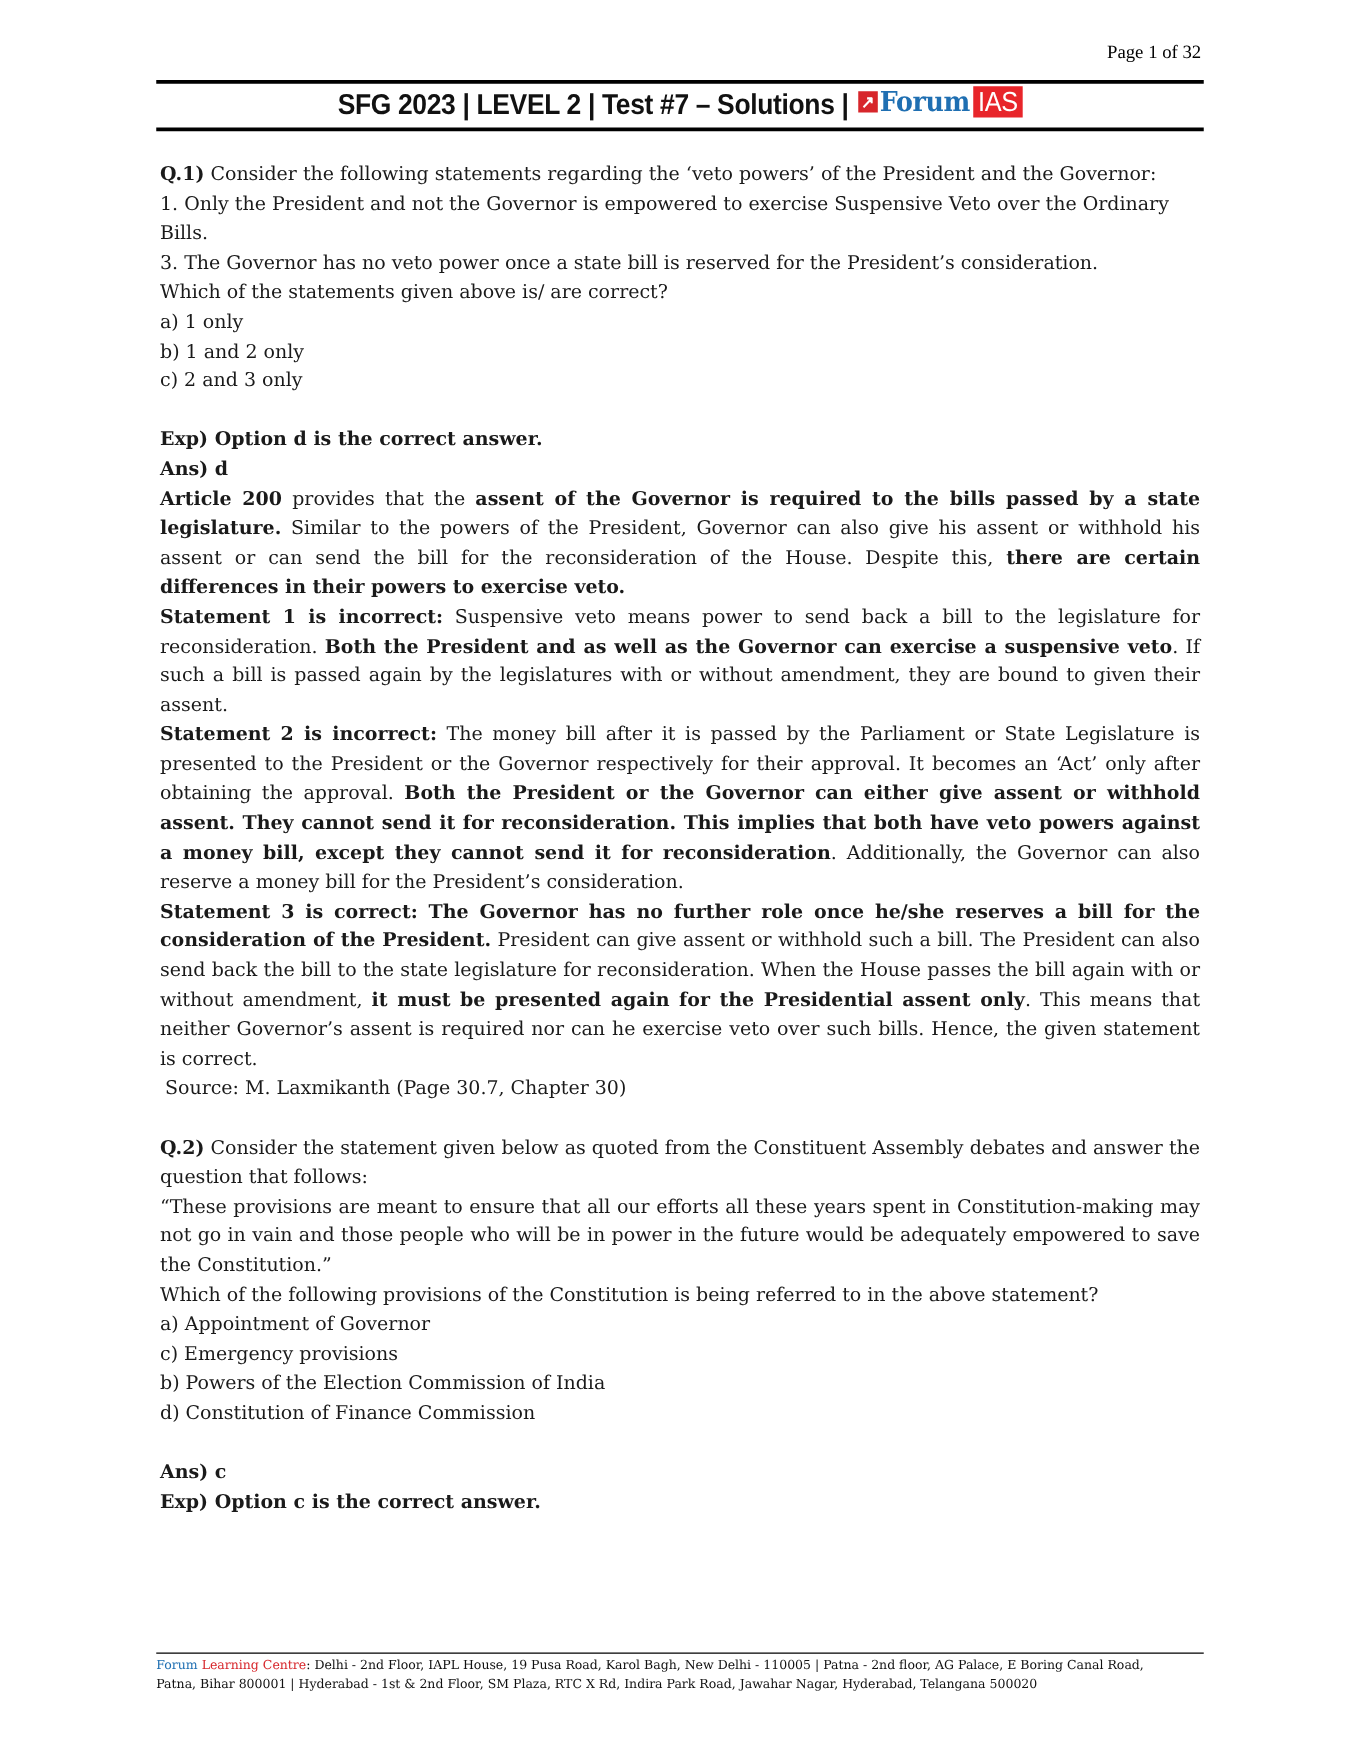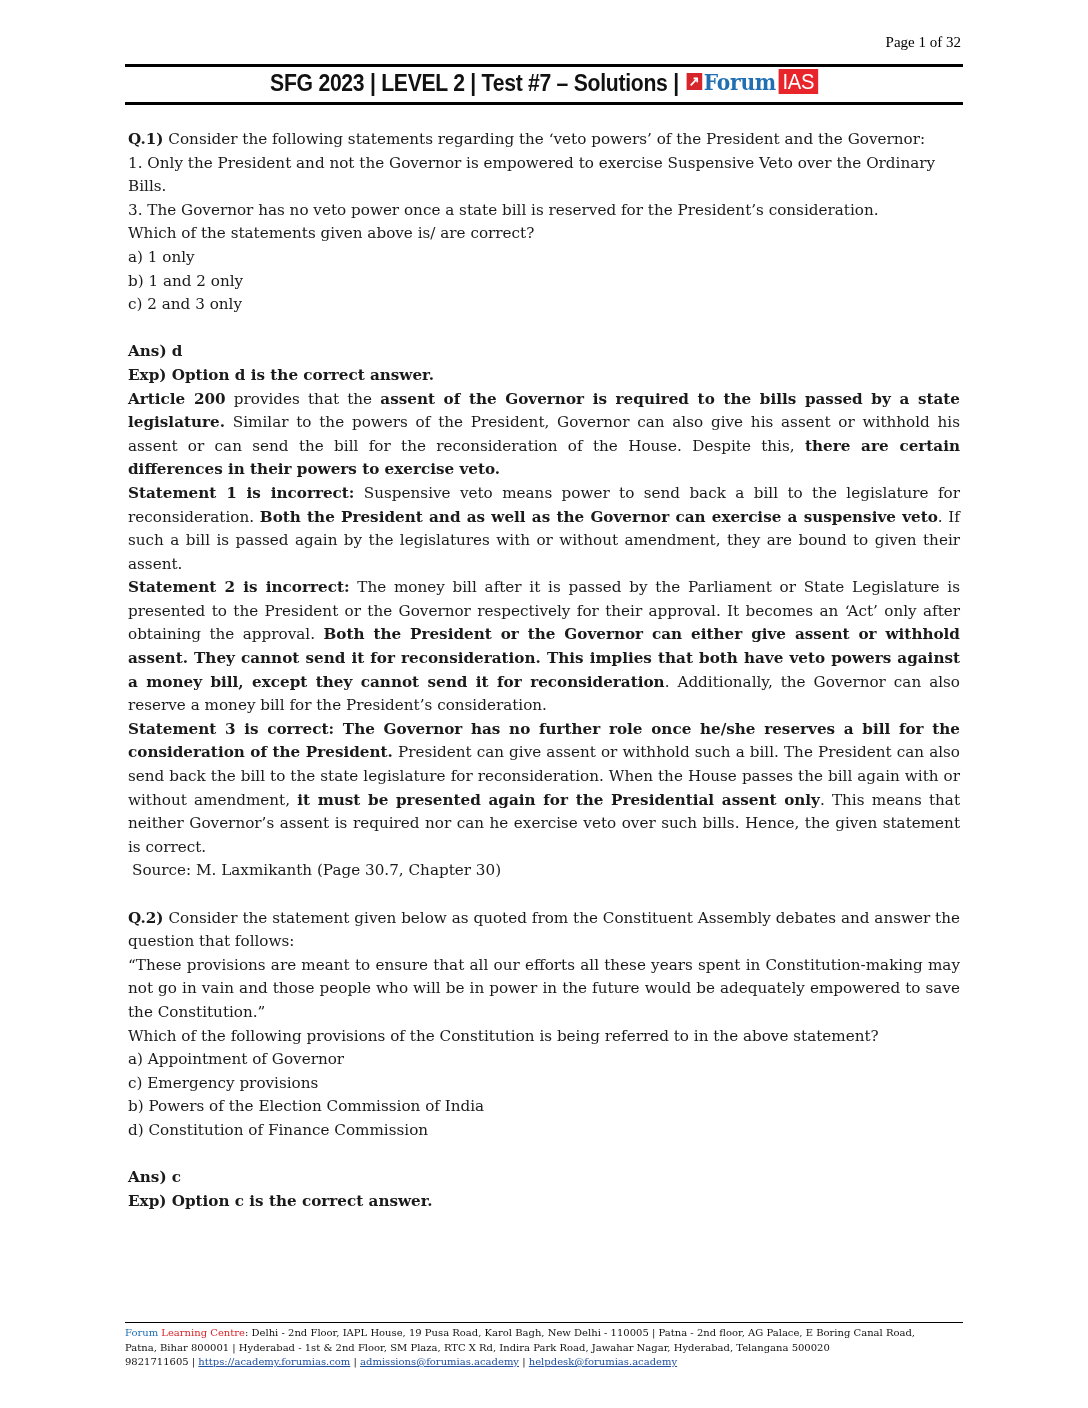--- a/index.html
+++ b/index.html
@@ -51,22 +51,22 @@
 <div class="content">
 
   <p><b>Q.1)</b><span> Consider the following statements regarding the ‘veto powers’ of the President and the Governor:</span></p>
   <p>1. Only the President and not the Governor is empowered to exercise Suspensive Veto over the Ordinary Bills.</p>
   <p>3. The Governor has no veto power once a state bill is reserved for the President’s consideration.</p>
   <p>Which of the statements given above is/ are correct?</p>
   <p>a) 1 only</p>
   <p>b) 1 and 2 only</p>
   <p>c) 2 and 3 only</p>
   <div class="gap"></div>
+  <p><b>Exp) Option d is the correct answer.</b></p>
   <p><b>Ans) d</b></p>
-  <p><b>Exp) Option d is the correct answer.</b></p>
   <p class="j"><b>Article 200</b><span> provides that the </span><b>assent of the Governor is required to the bills passed by a state legislature.</b><span> Similar to the powers of the President, Governor can also give his assent or withhold his assent or can send the bill for the reconsideration of the House. Despite this, </span><b>there are certain differences in their powers to exercise veto.</b></p>
   <p class="j"><b>Statement 1 is incorrect:</b><span> Suspensive veto means power to send back a bill to the legislature for reconsideration. </span><b>Both the President and as well as the Governor can exercise a suspensive veto</b><span>. If such a bill is passed again by the legislatures with or without amendment, they are bound to given their assent.</span></p>
   <p class="j"><b>Statement 2 is incorrect:</b><span> The money bill after it is passed by the Parliament or State Legislature is presented to the President or the Governor respectively for their approval. It becomes an ‘Act’ only after obtaining the approval. </span><b>Both the President or the Governor can either give assent or withhold assent. They cannot send it for reconsideration. This implies that both have veto powers against a money bill, except they cannot send it for reconsideration</b><span>. Additionally, the Governor can also reserve a money bill for the President’s consideration.</span></p>
   <p class="j"><b>Statement 3 is correct: The Governor has no further role once he/she reserves a bill for the consideration of the President.</b><span> President can give assent or withhold such a bill. The President can also send back the bill to the state legislature for reconsideration. When the House passes the bill again with or without amendment, </span><b>it must be presented again for the Presidential assent only</b><span>. This means that neither Governor’s assent is required nor can he exercise veto over such bills. Hence, the given statement is correct.</span></p>
   <p class="indent">Source: M. Laxmikanth (Page 30.7, Chapter 30)</p>
   <div class="gap"></div>
 
   <p class="j"><b>Q.2)</b><span> Consider the statement given below as quoted from the Constituent Assembly debates and answer the question that follows:</span></p>
   <p class="j">“These provisions are meant to ensure that all our efforts all these years spent in Constitution-making may not go in vain and those people who will be in power in the future would be adequately empowered to save the Constitution.”</p>
   <p>Which of the following provisions of the Constitution is being referred to in the above statement?</p>
@@ -76,16 +76,13 @@
   <p>d) Constitution of Finance Commission</p>
   <div class="gap"></div>
   <p><b>Ans) c</b></p>
   <p><b>Exp) Option c is the correct answer.</b></p>
 </div>
 
 <div class="footer-rule"></div>
 <div class="footer">
   <div><span class="f-forum">Forum</span><span class="f-centre"> Learning Centre</span><span>: Delhi - 2nd Floor, IAPL House, 19 Pusa Road, Karol Bagh, New Delhi - 110005    | Patna - 2nd floor, AG Palace, E Boring Canal Road,</span></div>
   <div>Patna, Bihar 800001    | Hyderabad - 1st &amp; 2nd Floor, SM Plaza, RTC X Rd, Indira Park Road, Jawahar Nagar, Hyderabad, Telangana 500020</div>
-  <div>
-    <span>9821711605</span><span> | </span><a>https://academy.forumias.com</a><span> | </span><a>admissions@forumias.academy</a><span> | </span><a>helpdesk@forumias.academy</a>
-  </div>
 </div>
 
 </body></html>

